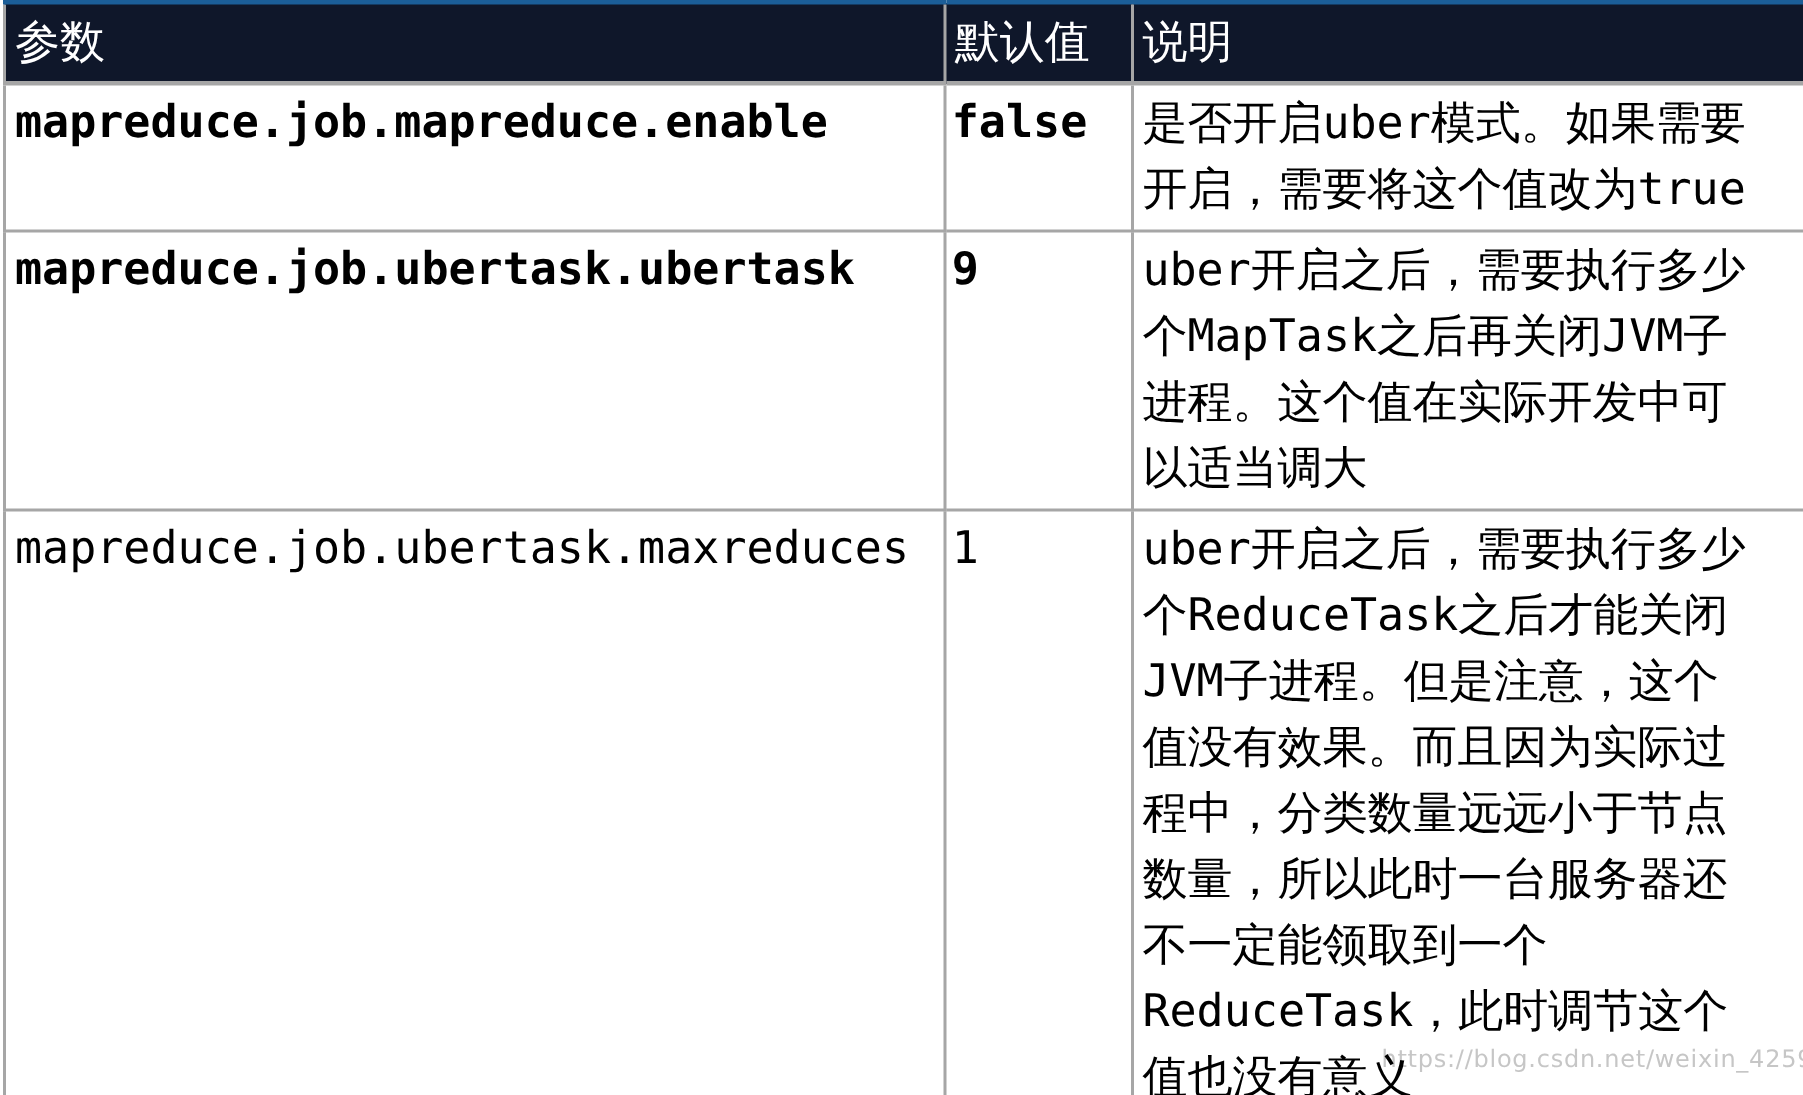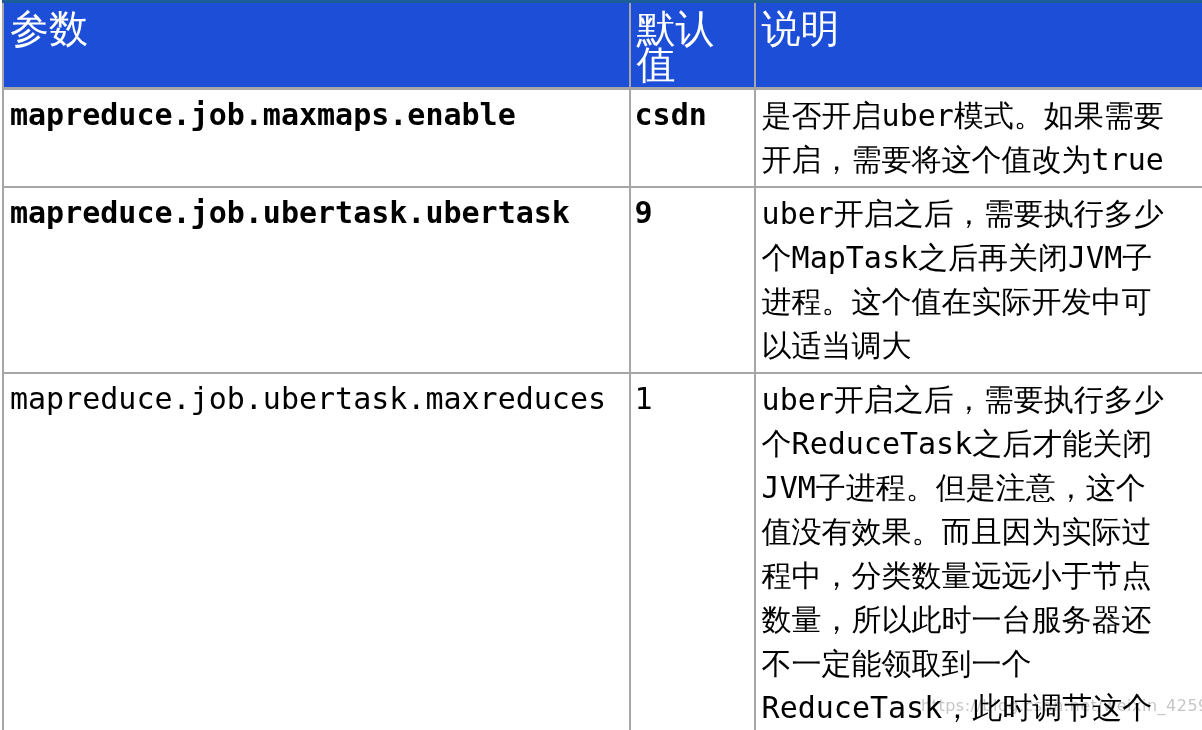--- a/index.html
+++ b/index.html
@@ -22,24 +22,24 @@
   col.c-desc    { width: 449px; }
 
   th, td {
     border: 2px solid #A6A6A6;
     vertical-align: top;
     text-align: left;
   }
   th:last-child, td:last-child { border-right: none; }
 
   tr.header-row th {
-    background: #1d4ed8;
+    background: #0f172a;
     color: #ffffff;
     font-weight: normal;
-    font-size: 39px;
+    font-size: 30px;
     height: 54px;
     padding: 8px 4px 4px 6px;
     border-top: 3px solid #1B5E98;
     border-bottom: 3px solid #A6A6A6;
     line-height: 36px;
   }
   tr.row-1 { height: 96px; }
   tr.row-2 { height: 184px; }
 
   td.cell-param, td.cell-default {
@@ -87,22 +87,22 @@
   </colgroup>
   <thead>
     <tr class="header-row">
       <th>参数</th>
       <th>默认值</th>
       <th>说明</th>
     </tr>
   </thead>
   <tbody>
     <tr class="row-1 b">
-      <td class="cell-param">mapreduce.job.maxmaps.enable</td>
-      <td class="cell-default">csdn</td>
+      <td class="cell-param">mapreduce.job.mapreduce.enable</td>
+      <td class="cell-default">false</td>
       <td class="cell-desc">是否开启uber模式。如果需要
 开启，需要将这个值改为true</td>
     </tr>
     <tr class="row-2 b">
       <td class="cell-param">mapreduce.job.ubertask.ubertask</td>
       <td class="cell-default">9</td>
       <td class="cell-desc">uber开启之后，需要执行多少
 个MapTask之后再关闭JVM子
 进程。这个值在实际开发中可
 以适当调大</td>

